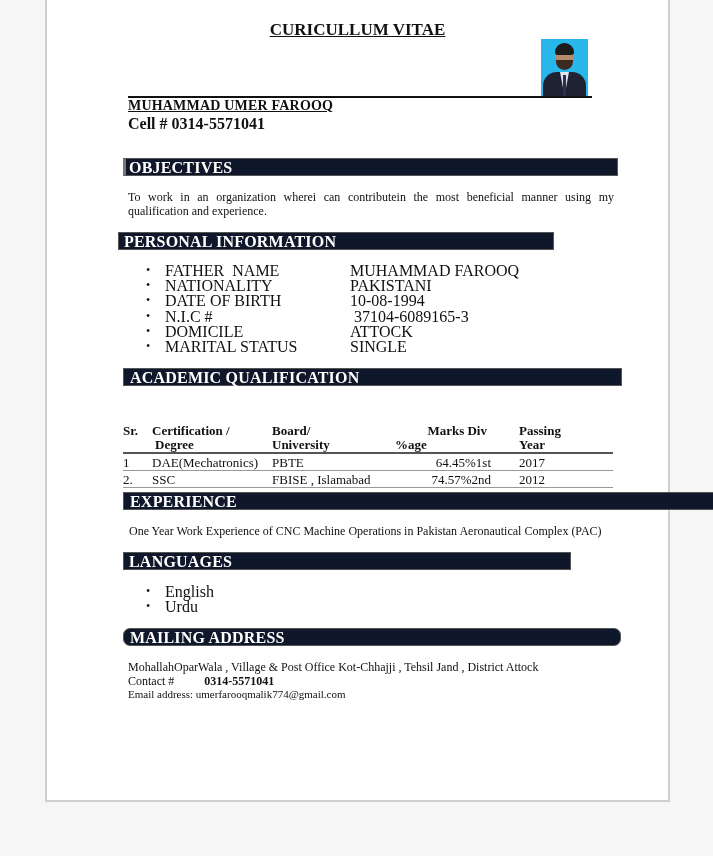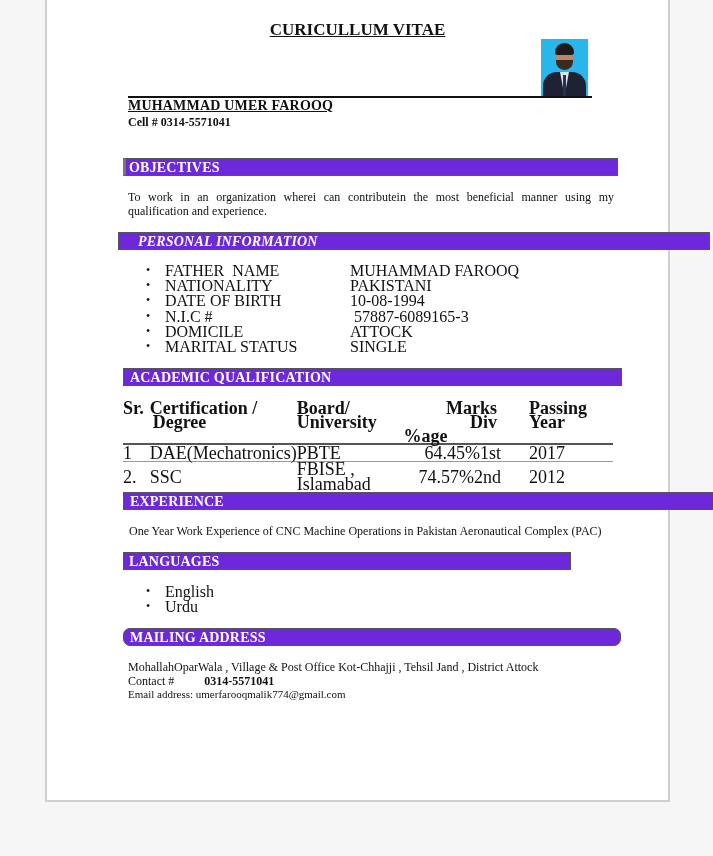--- a/index.html
+++ b/index.html
@@ -20,34 +20,34 @@
     left:494px; top:39px; width:47px; height:57px; background:#29b6ea; overflow:hidden;
   }
   .photo .hair { position:absolute; left:14px; top:4px; width:19px; height:12px; background:#1c1c1c; border-radius:10px 10px 3px 3px; }
   .photo .face { position:absolute; left:15px; top:9px; width:17px; height:21px; background:#b98868; border-radius:7px 7px 9px 9px; }
   .photo .beard { position:absolute; left:15px; top:21px; width:17px; height:10px; background:#3a2a22; border-radius:0 0 9px 9px; }
   .photo .suit { position:absolute; left:2px; top:33px; width:43px; height:26px; background:#1e2233; border-radius:14px 14px 0 0; }
   .photo .shirt { position:absolute; left:19px; top:33px; width:9px; height:24px; background:#dfe3ea; clip-path:polygon(0 0,100% 0,50% 100%); }
   .photo .tie { position:absolute; left:22px; top:36px; width:3px; height:20px; background:#2b2f55; }
   .rule { left:81px; top:96px; width:464px; height:2px; background:#111; }
   .name { left:81px; top:98px; font-size:14px; font-weight:bold; text-decoration:underline; letter-spacing:0.2px; }
-  .cell { left:81px; top:115px; font-size:12px; font-weight:bold; }
+  .cell { left:81px; top:115px; font-size:16px; font-weight:bold; }
   .bar {
-    background:#6d28d9; color:#fff; font-weight:bold; font-size:14px; height:18px;
+    background:#0f172a; color:#fff; font-weight:bold; font-size:16px; height:18px;
     line-height:18px; padding-left:6px; box-sizing:border-box; border:1px solid #555;
     letter-spacing:0.2px;
   }
   .bar.obj { border-left:3px solid #777; padding-left:3px; }
   .para { font-size:12px; line-height:14px; }
   .justify { text-align:justify; }
   ul.bul { margin:0; padding:0; list-style:none; }
   ul.bul li { position:relative; padding-left:37px; height:15.2px; font-size:16px; line-height:15px; }
   ul.bul li::before { content:"\2022"; position:absolute; left:18px; top:0; font-size:12px; }
   .pi-val { position:absolute; left:222px; top:0; }
-  table.acad { border-collapse:collapse; font-size:18px; }
+  table.acad { border-collapse:collapse; font-size:13px;margin-top:23px; }
   table.acad th { font-weight:bold; text-align:left; vertical-align:top; line-height:14px; padding:0; }
   table.acad td { padding:0; line-height:15px; height:16px; }
   table.acad thead tr { border-bottom:2px solid #555; }
   table.acad tbody tr { border-bottom:1.5px solid #999; }
   .contact-num { font-weight:bold; margin-left:30px; }
   .email { font-size:11px; }
 </style>
 </head>
 <body>
 
@@ -64,26 +64,26 @@
       <div class="hair"></div>
   </div>
 
   <div class="abs rule"></div>
   <div class="abs name">MUHAMMAD UMER FAROOQ</div>
   <div class="abs cell">Cell # 0314-5571041</div>
 
   <div class="abs bar obj" style="left:76px; top:158px; width:495px;">OBJECTIVES</div>
   <div class="abs para justify" style="left:81px; top:190px; width:486px;">To work in an organization wherei can contributein the most beneficial manner using my qualification and experience.</div>
 
-  <div class="abs bar" style="left:71px; top:232px; width:592px; padding-left:19px;font-style:italic;">PERSONAL INFORMATION</div>
+  <div class="abs bar" style="left:71px; top:232px; width:436px; padding-left:5px;">PERSONAL INFORMATION</div>
   <ul class="abs bul" style="left:81px; top:263px; width:400px;">
     <li><span style="white-space:pre">FATHER  NAME</span><span class="pi-val">MUHAMMAD FAROOQ</span></li>
     <li><span>NATIONALITY</span><span class="pi-val">PAKISTANI</span></li>
     <li><span>DATE OF BIRTH</span><span class="pi-val">10-08-1994</span></li>
-    <li><span>N.I.C #</span><span class="pi-val" style="white-space:pre"> 57887-6089165-3</span></li>
+    <li><span>N.I.C #</span><span class="pi-val" style="white-space:pre"> 37104-6089165-3</span></li>
     <li><span>DOMICILE</span><span class="pi-val">ATTOCK</span></li>
     <li><span>MARITAL STATUS</span><span class="pi-val">SINGLE</span></li>
   </ul>
 
   <div class="abs bar" style="left:76px; top:368px; width:499px;">ACADEMIC QUALIFICATION</div>
   <table class="abs acad" style="left:76px; top:401px; width:490px;">
     <colgroup>
       <col style="width:29px">
         <col style="width:120px">
         <col style="width:138px">

